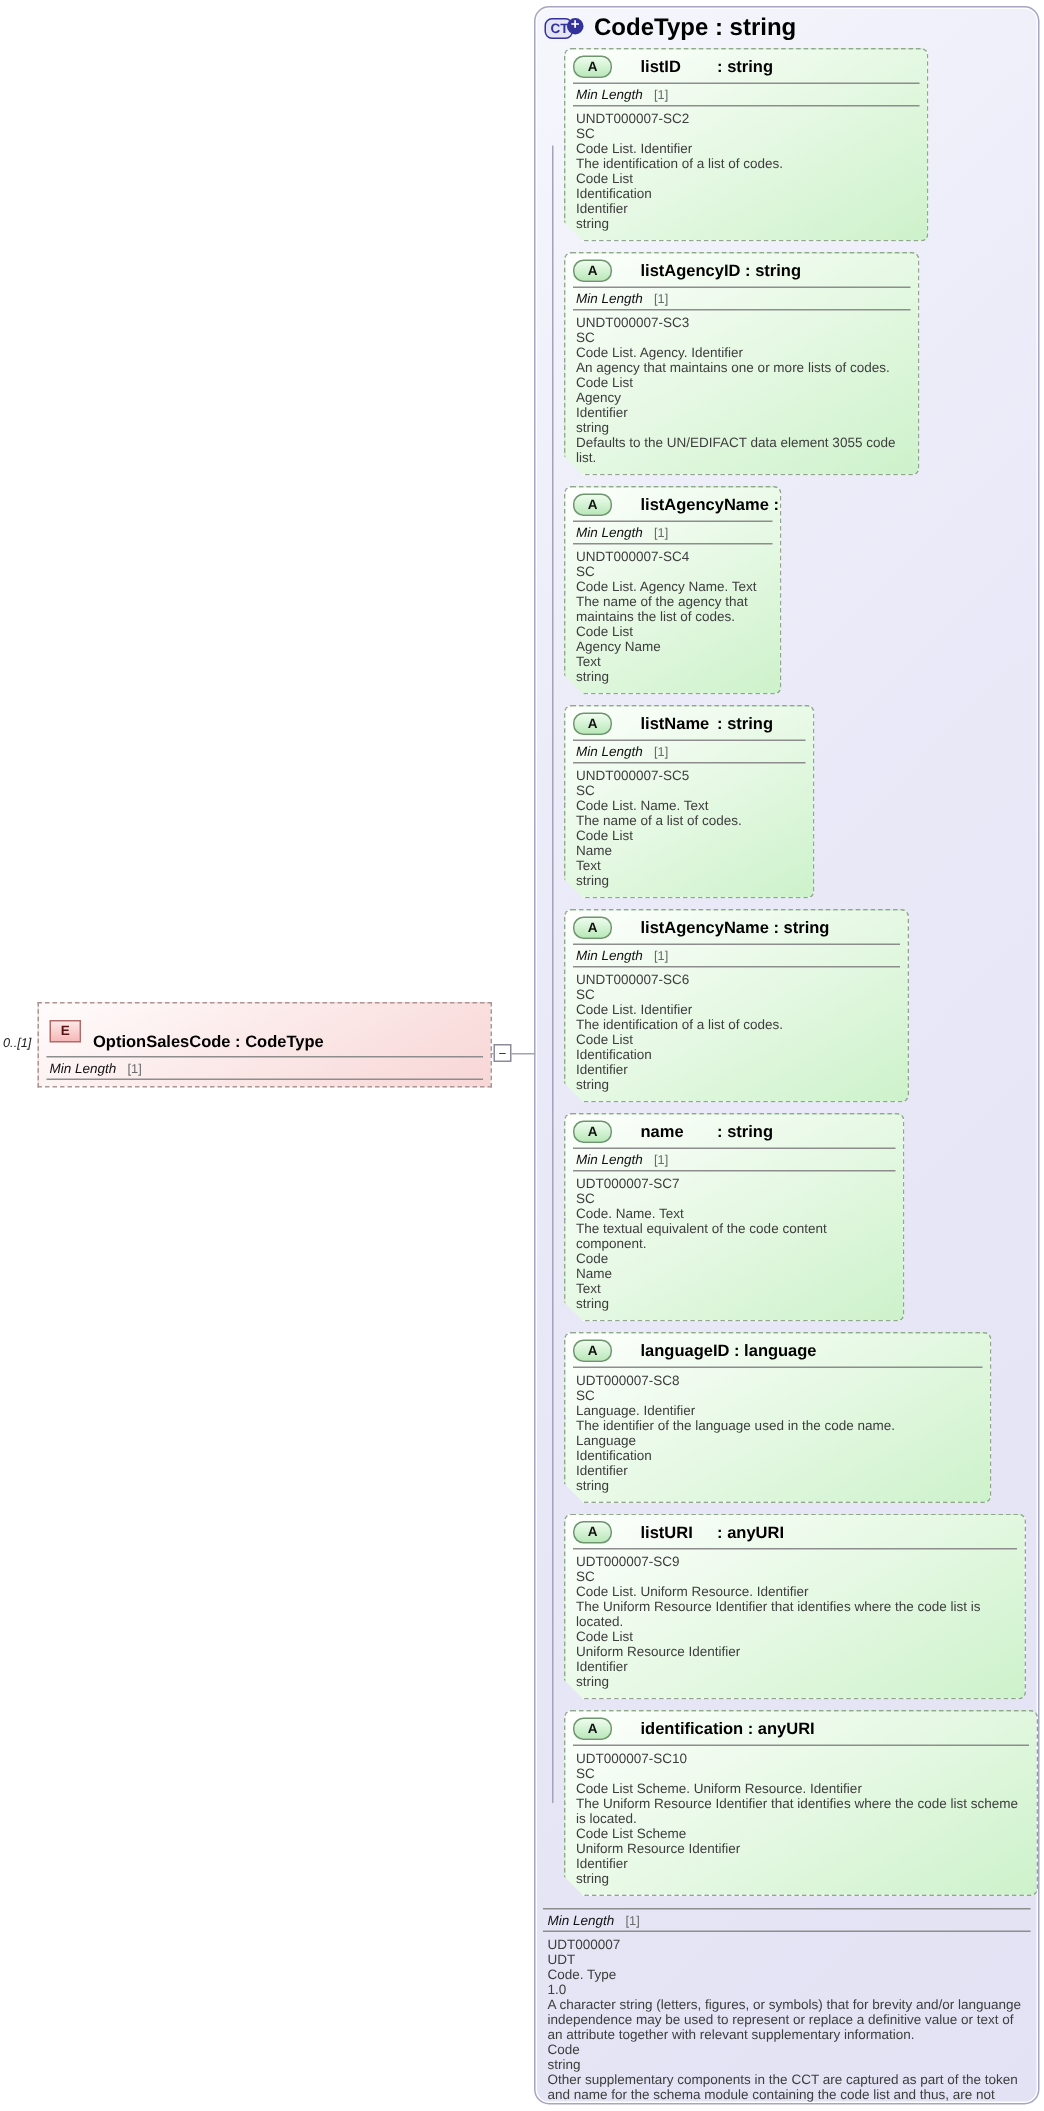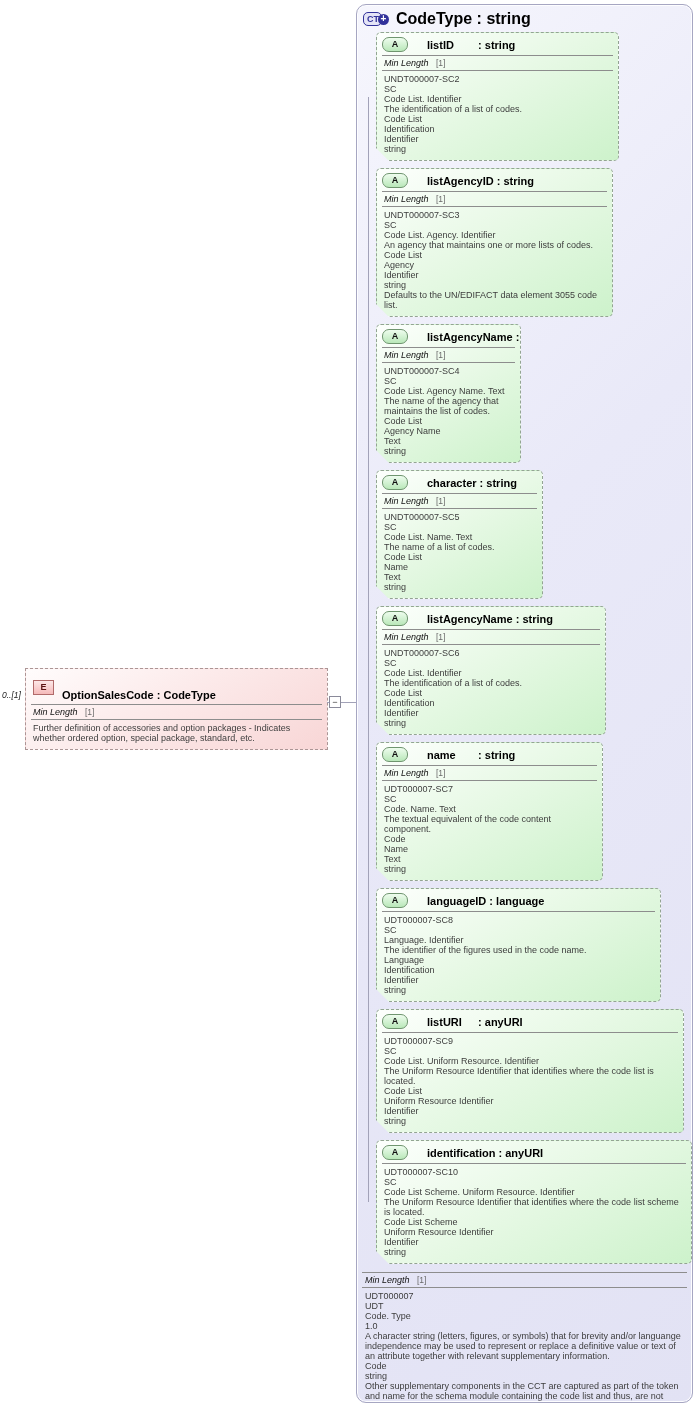--- a/index.html
+++ b/index.html
@@ -11,21 +11,21 @@
   
   .ct-box{
     position:absolute;left:356px;top:4px;width:337px;height:1399px;
     box-sizing:border-box;
     background:linear-gradient(135deg,#f6f6fd 0%,#e9e9f8 40%,#e2e2f4 100%);
     border:1px solid #a6a6c2;border-radius:10px;
     box-shadow:inset 0 0 0 1px #fdfdff;
     overflow:hidden;
   }
   .ct-header{display:flex;align-items:center;padding:5px 7px 4px 6px;}
-  .ct-icon-wrap{display:flex;align-items:center;margin-right:7px;}
+  .ct-icon-wrap{display:flex;align-items:flex-start;margin-right:7px;}
   .ct-icon{
     display:inline-block;border:1px solid #32329a;border-radius:5px;
     background:#e4e4f6;color:#32329a;font-weight:bold;font-size:9px;
     line-height:12px;padding:0 2px 0 3px;letter-spacing:0;
   }
   .plus-circle{
     display:inline-block;width:11px;height:11px;border-radius:50%;
     background:#32329a;color:#fff;font-size:10px;line-height:10px;
     text-align:center;margin-left:-4px;font-weight:bold;
   }
@@ -111,21 +111,20 @@
 <div class="occurrence">0..[1]</div>
 
 <div class="elem-box">
   <div class="elem-header">
     <span class="e-icon">E</span>
     <span class="elem-title"><span>OptionSalesCode</span><span> : </span><span>CodeType</span></span>
   </div>
   <div class="rule"></div>
   <div class="facet-row"><span class="facet-label">Min Length</span><span class="facet-value">[1]</span></div>
   <div class="rule"></div>
-  <div class="details">Further definition of accessories and option packages - Indicates whether ordered option, special package, standard, etc.</div>
 </div>
 
 <div class="connector-line"></div>
 <div class="collapse-toggle">−</div>
 
 <div class="ct-box">
   <div class="ct-header">
     <span class="ct-icon-wrap">
       <span class="ct-icon">CT</span>
       <span class="plus-circle">+</span>
@@ -187,21 +186,21 @@
 The name of the agency that maintains the list of codes.
 Code List
 Agency Name
 Text
 string</div>
   </div>
 
   <div class="attr-box">
     <div class="attr-header">
       <span class="a-icon">A</span>
-      <span class="attr-title"><span class="attr-name">character</span><span> : </span><span>string</span></span>
+      <span class="attr-title"><span class="attr-name">listName</span><span> : </span><span>string</span></span>
     </div>
     <div class="rule"></div>
     <div class="facet-row"><span class="facet-label">Min Length</span><span class="facet-value">[1]</span></div>
     <div class="rule facet-bottom-rule"></div>
     <div class="details">UNDT000007-SC5
 SC
 Code List. Name. Text
 The name of a list of codes.
 Code List
 Name
@@ -248,21 +247,21 @@
   <div class="attr-box">
     <div class="attr-header">
       <span class="a-icon">A</span>
       <span class="attr-title"><span class="attr-name">languageID</span><span> : </span><span>language</span></span>
     </div>
     <div class="rule"></div>
 
     <div class="details">UDT000007-SC8
 SC
 Language. Identifier
-The identifier of the figures used in the code name.
+The identifier of the language used in the code name.
 Language
 Identification
 Identifier
 string</div>
   </div>
 
   <div class="attr-box">
     <div class="attr-header">
       <span class="a-icon">A</span>
       <span class="attr-title"><span class="attr-name">listURI</span><span> : </span><span>anyURI</span></span>

